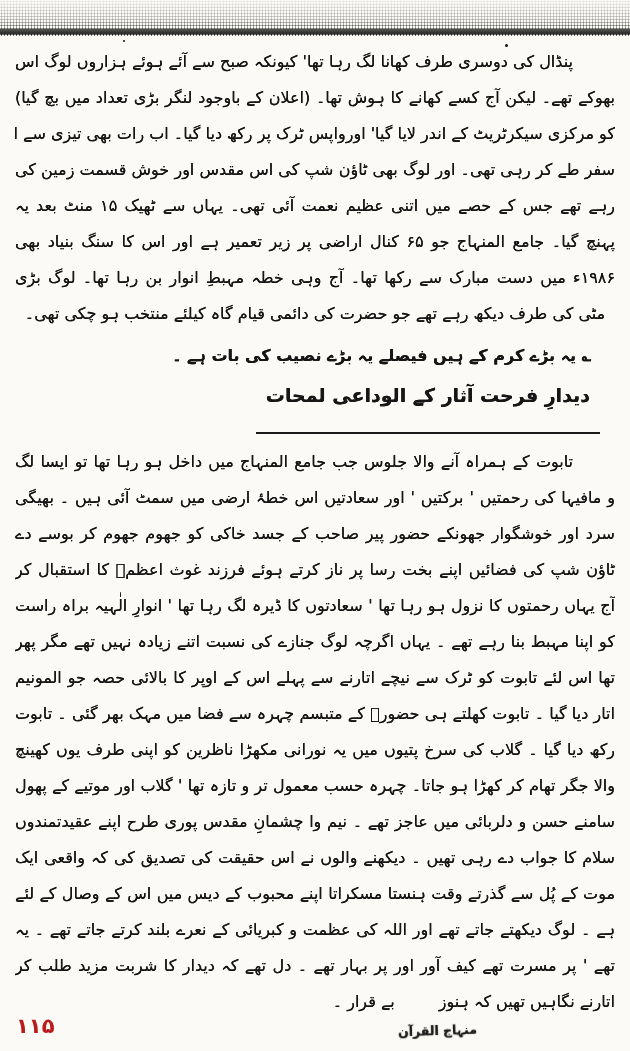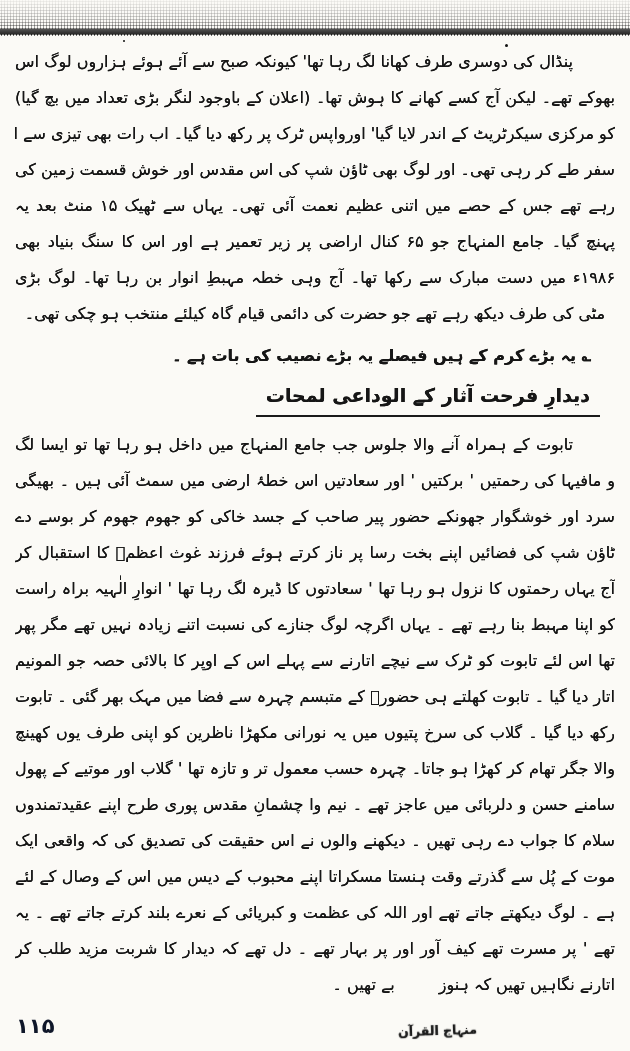--- a/index.html
+++ b/index.html
@@ -39,30 +39,30 @@
   }
   .jl{text-align:justify;text-align-last:justify;white-space:normal;}
   .ind{padding-right:42px;}
   .gapline{display:flex;justify-content:space-between;}
   .center{text-align:right;text-align-last:center;}
   .verse{text-align:right;padding-right:24px;margin-top:6px;font-weight:bold;}
   .heading{
     font-size:19px;font-weight:bold;
     width:fit-content;
     margin:6px 15px 10px auto;
-    padding:0 10px 5px 10px;
+    padding:0 10px 22px 10px;
     border-bottom:2.5px solid #1a1a1a;
     line-height:30px;
     text-shadow:0 0 0.5px currentColor;
   }
   .endline{display:flex;justify-content:flex-start;}
   .gap40{display:inline-block;width:44px;flex:0 0 44px;}
   .pagenum{
     position:absolute;left:16px;top:1014px;
-    font-size:21px;font-weight:bold;color:#0f172a;
+    font-size:21px;font-weight:bold;color:#b91c1c;
     letter-spacing:1px;
     direction:rtl;
   }
   .logo{
     position:absolute;left:398px;top:1023px;
     font-size:12.5px;font-weight:bold;color:#1c1c1c;
     transform:rotate(-2deg);
     filter:blur(0.3px);
     text-shadow:0 0 1px #333;
   }
@@ -114,21 +114,21 @@
     <div class="tl jl">رکھ دیا گیا ۔ گلاب کی سرخ پتیوں میں یہ نورانی مکھڑا ناظرین کو اپنی طرف یوں کھینچ رہا تھا کہ ہر دیکھنے</div>
     <div class="tl jl">والا جگر تھام کر کھڑا ہو جاتا۔ چہرہ حسب معمول تر و تازہ تھا ' گلاب اور موتیے کے پھول بھی اس کے</div>
     <div class="tl jl">سامنے حسن و دلربائی میں عاجز تھے ۔ نیم وا چشمانِ مقدس پوری طرح اپنے عقیدتمندوں کے آخری</div>
     <div class="tl jl">سلام کا جواب دے رہی تھیں ۔ دیکھنے والوں نے اس حقیقت کی تصدیق کی کہ واقعی ایک متقی بندہ</div>
     <div class="tl jl">موت کے پُل سے گذرتے وقت ہنستا مسکراتا اپنے محبوب کے دیس میں اس کے وصال کے لئے جا رہا</div>
     <div class="tl jl">ہے ۔ لوگ دیکھتے جاتے تھے اور اللہ کی عظمت و کبریائی کے نعرے بلند کرتے جاتے تھے ۔ یہ لمحے یادگار</div>
     <div class="tl jl">تھے ' پر مسرت تھے کیف آور اور پر بہار تھے ۔ دل تھے کہ دیدار کا شربت مزید طلب کر رہے تھے اور</div>
     <div class="tl endline">
       <span>اتارنے نگاہیں تھیں کہ ہنوز</span>
       <span class="gap40"></span>
-      <span>بے تھیں ۔</span>
+      <span>بے قرار ۔</span>
     </div>
 
   </div>
 
   <div class="pagenum">۱۱۵</div>
   <div class="logo">منہاج القرآن</div>
 
 </div>
 
 </body></html>

